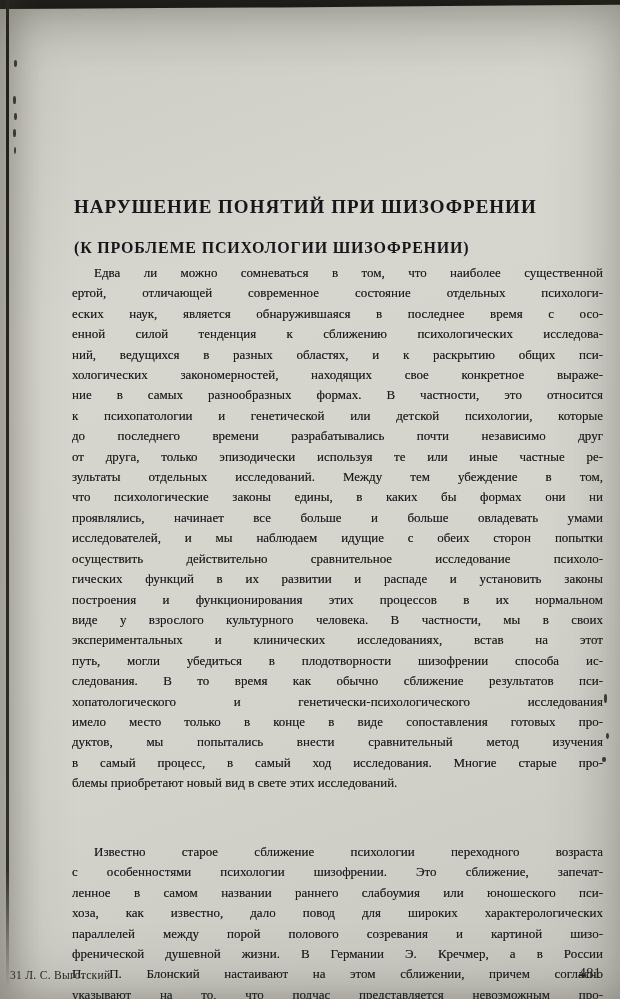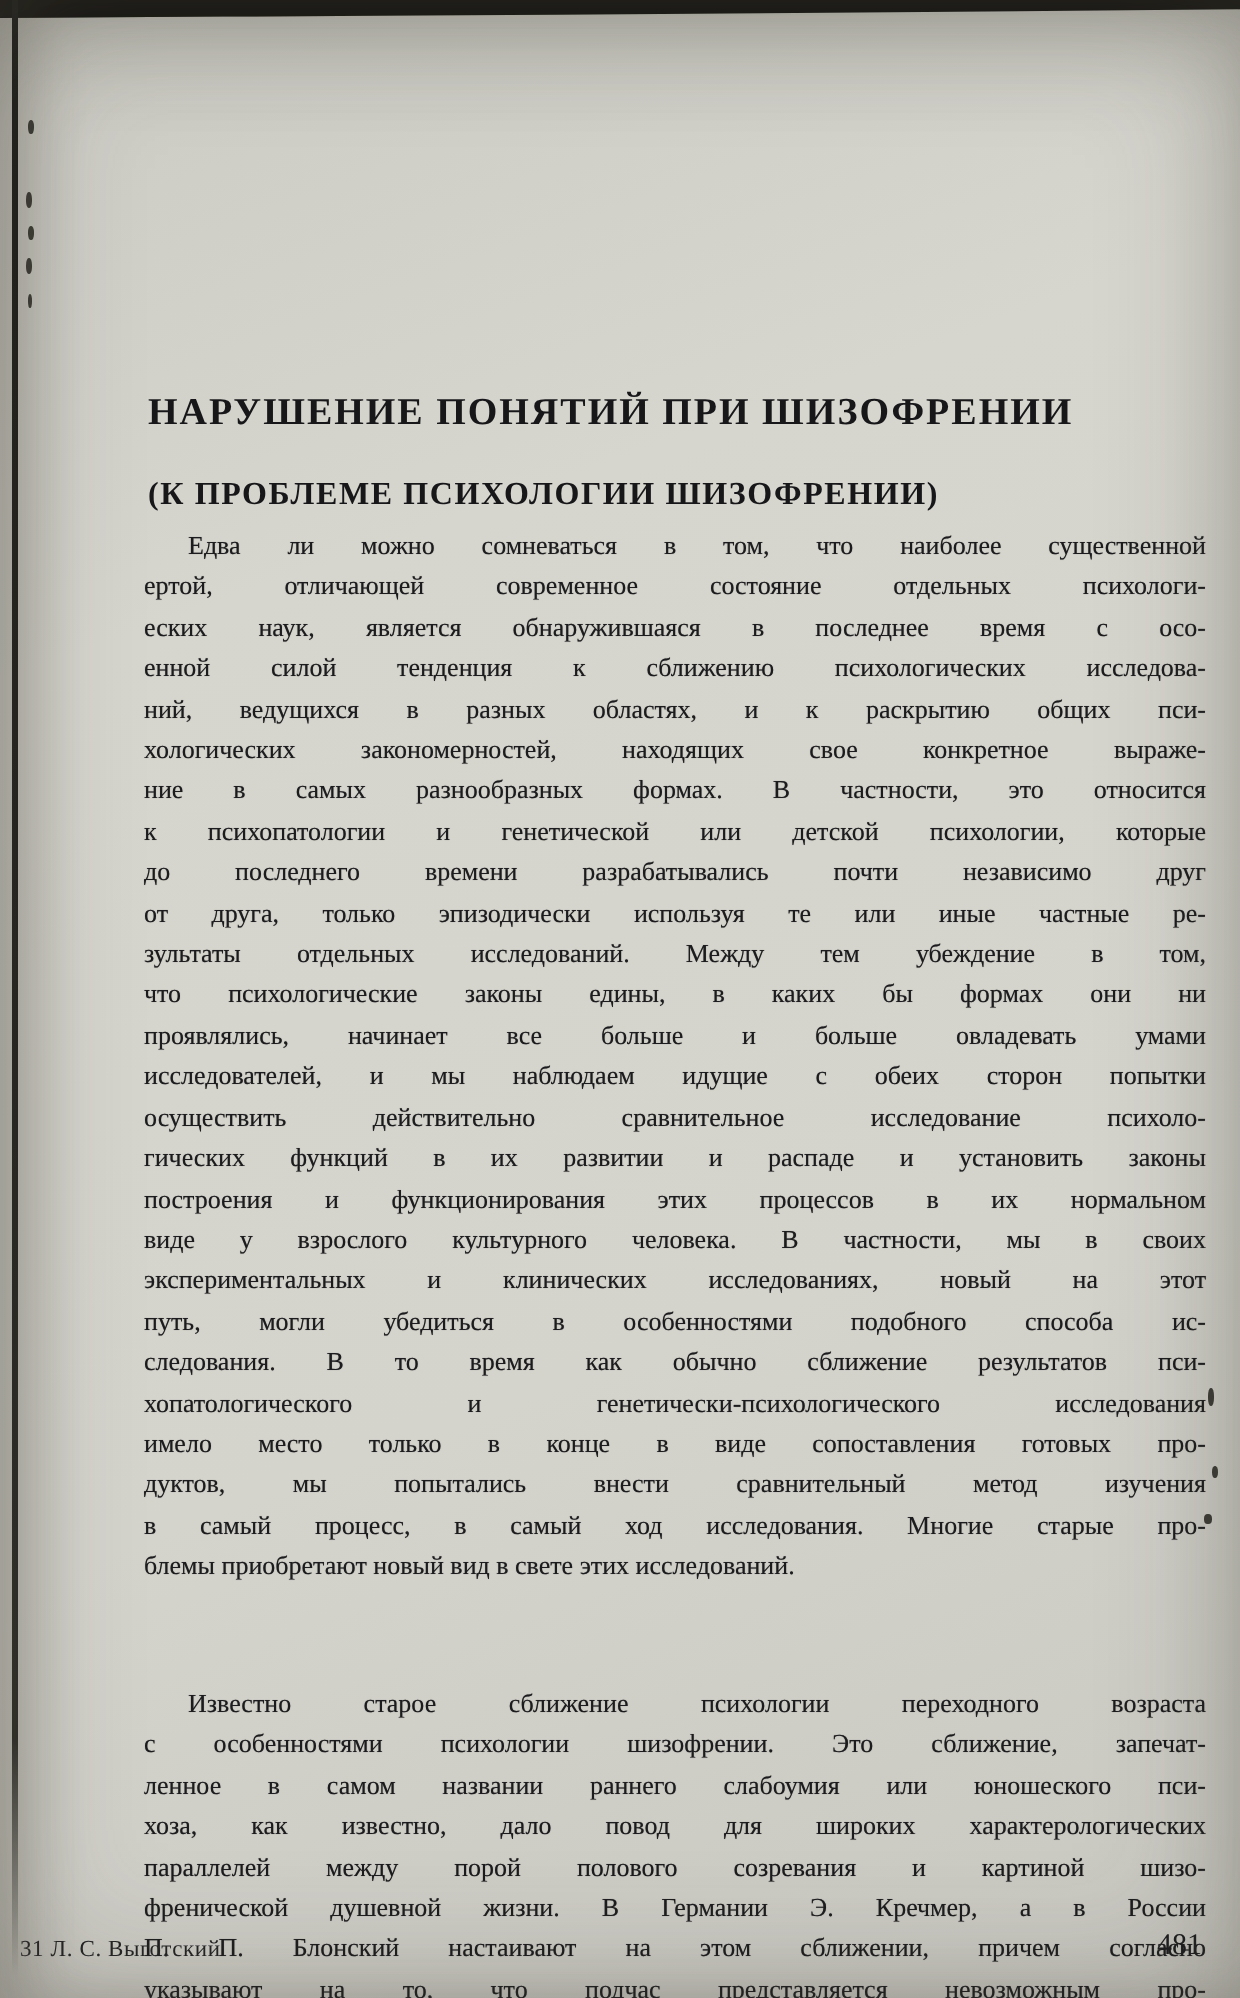--- a/index.html
+++ b/index.html
@@ -97,22 +97,22 @@
       <div class="line">до последнего времени разрабатывались почти независимо друг</div>
       <div class="line">от друга, только эпизодически используя те или иные частные ре-</div>
       <div class="line">зультаты отдельных исследований. Между тем убеждение в том,</div>
       <div class="line">что психологические законы едины, в каких бы формах они ни</div>
       <div class="line">проявлялись, начинает все больше и больше овладевать умами</div>
       <div class="line">исследователей, и мы наблюдаем идущие с обеих сторон попытки</div>
       <div class="line">осуществить действительно сравнительное исследование психоло-</div>
       <div class="line">гических функций в их развитии и распаде и установить законы</div>
       <div class="line">построения и функционирования этих процессов в их нормальном</div>
       <div class="line">виде у взрослого культурного человека. В частности, мы в своих</div>
-      <div class="line">экспериментальных и клинических исследованиях, новый на этот</div>
-      <div class="line">путь, могли убедиться в особенностями подобного способа ис-</div>
+      <div class="line">экспериментальных и клинических исследованиях, встав на этот</div>
+      <div class="line">путь, могли убедиться в плодотворности шизофрении способа ис-</div>
       <div class="line">следования. В то время как обычно сближение результатов пси-</div>
       <div class="line">хопатологического и генетически-психологического исследования</div>
       <div class="line">имело место только в конце в виде сопоставления готовых про-</div>
       <div class="line">дуктов, мы попытались внести сравнительный метод изучения</div>
       <div class="line">в самый процесс, в самый ход исследования. Многие старые про-</div>
       <div class="line">блемы приобретают новый вид в свете этих исследований.</div>
     </div>
   <div class="para para2">
       <div class="line">Известно старое сближение психологии переходного возраста</div>
       <div class="line">с особенностями психологии шизофрении. Это сближение, запечат-</div>

